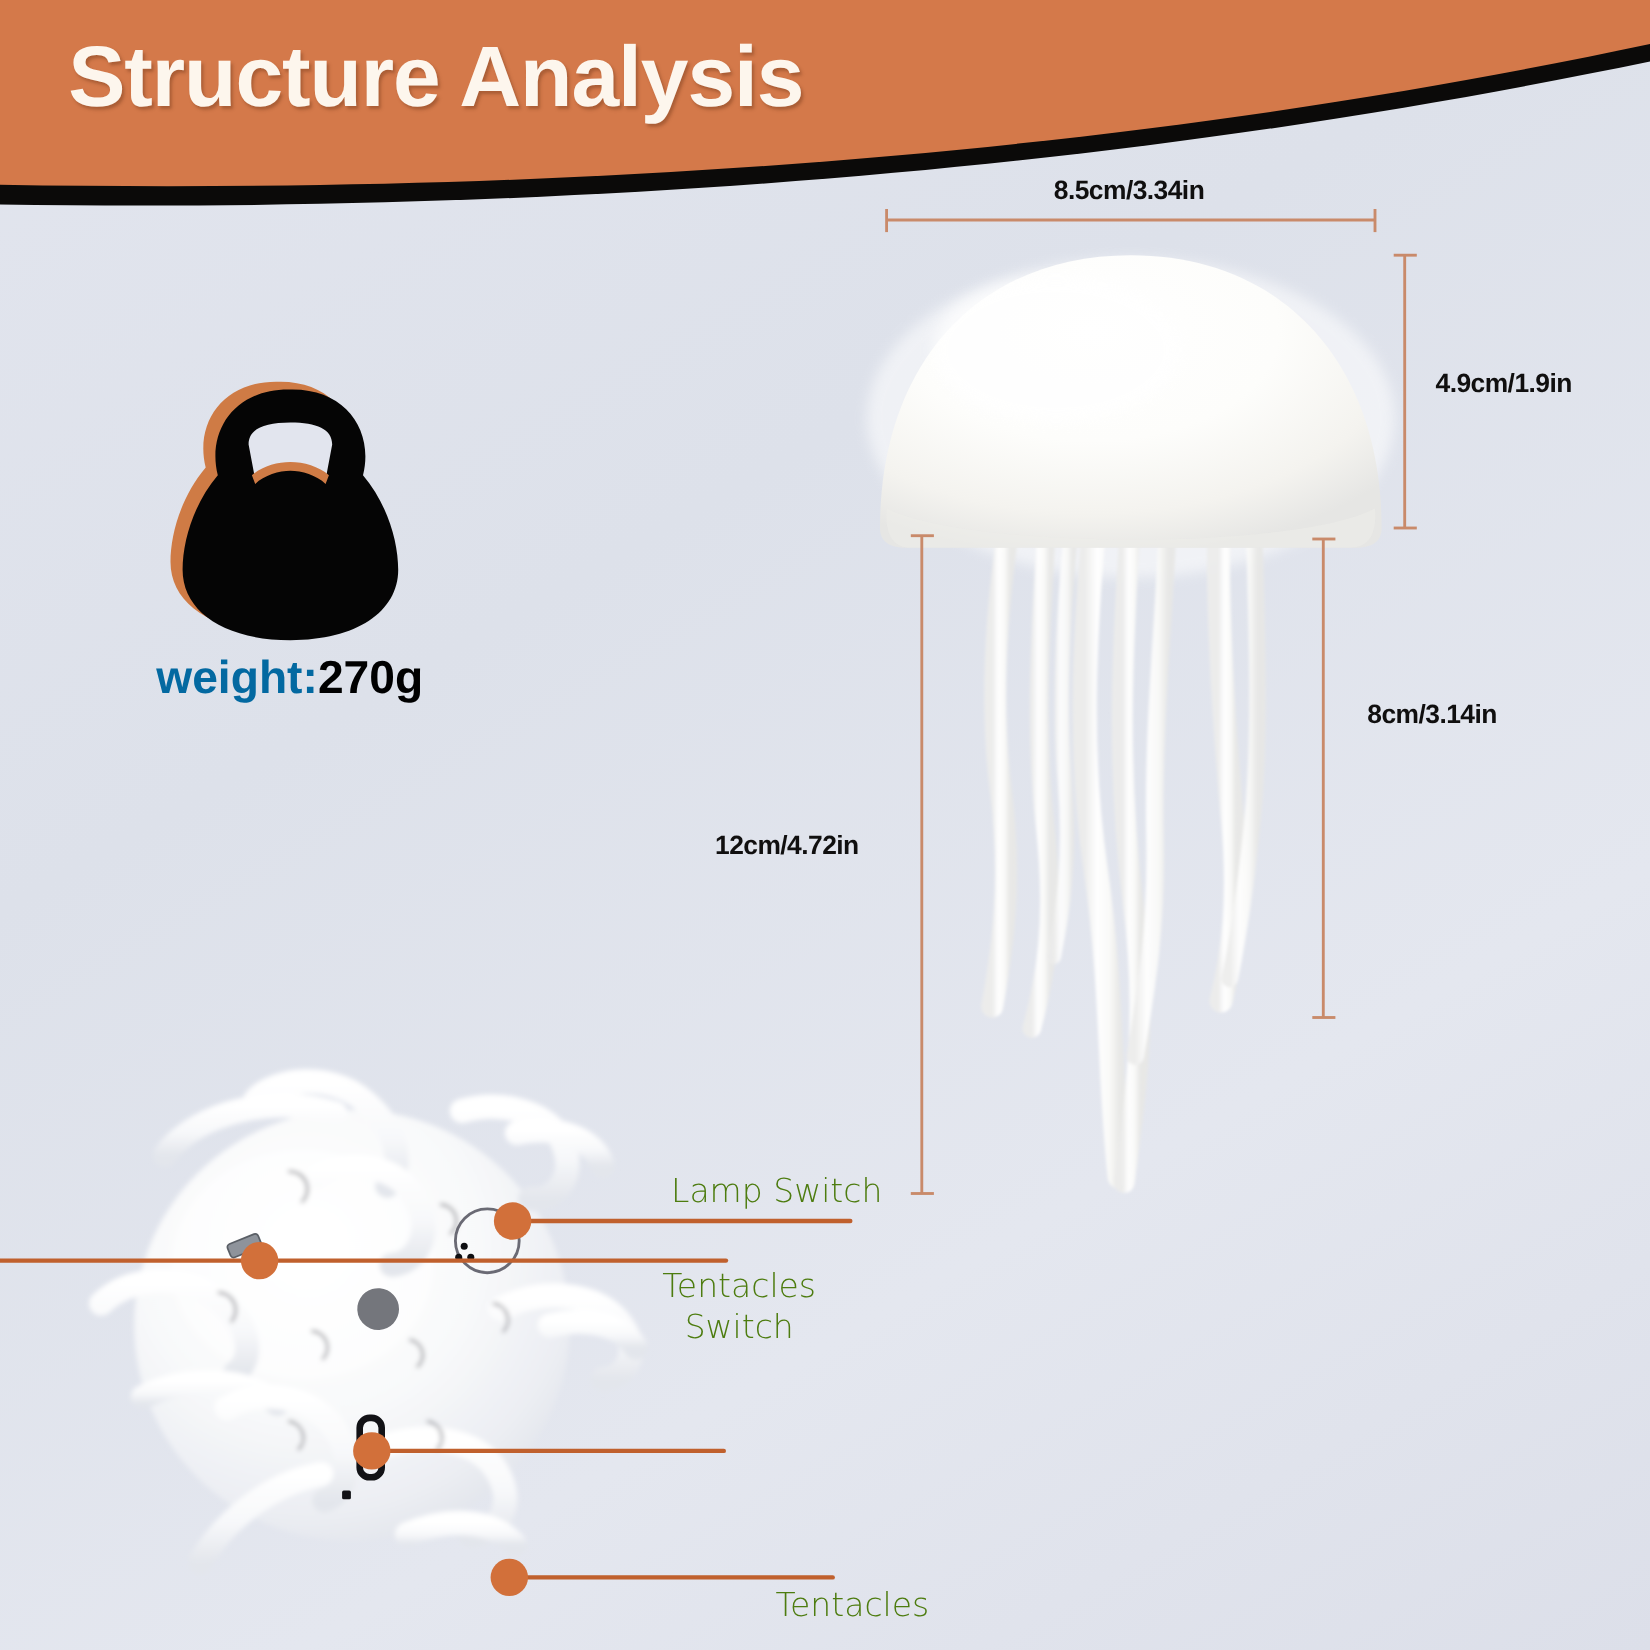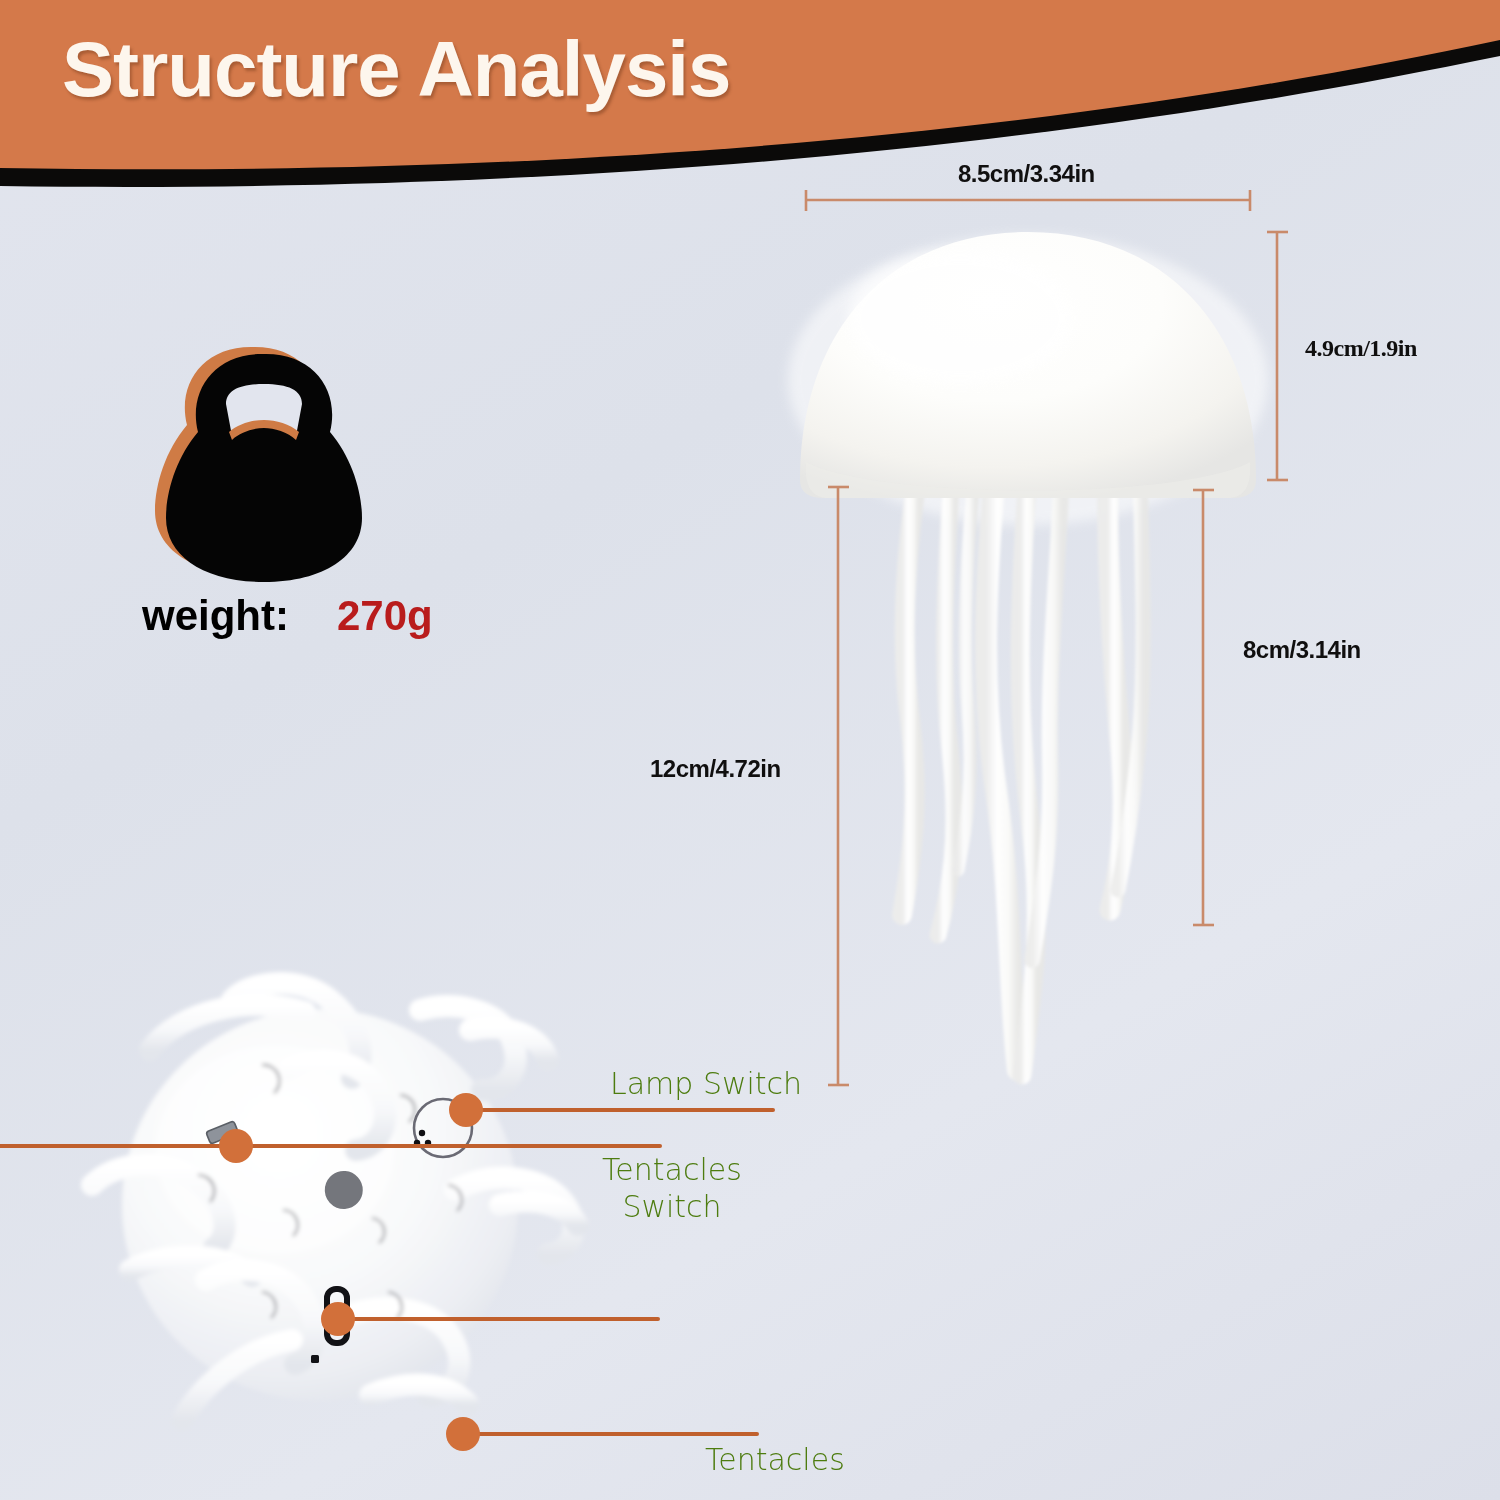--- a/index.html
+++ b/index.html
@@ -34,22 +34,22 @@
     font-weight:300;line-height:1.22;white-space:pre-line;text-align:center;
     font-family:"DejaVu Sans","Liberation Sans",sans-serif;
   }
 
   
   .weight-block{position:absolute;left:150px;top:340px;width:330px;height:310px;}
   .weight-text{
     position:absolute;left:-8px;top:252px;font-size:42px;font-weight:bold;
     white-space:nowrap;font-family:"Liberation Sans","DejaVu Sans",sans-serif;
   }
-  .weight-text .w-lab{color:#000000;}
-  .weight-text .w-val{color:#b91c1c;margin-left:48px;}
+  .weight-text .w-lab{color:#0369a1;}
+  .weight-text .w-val{color:#000000;}
 
   
   .layer{position:absolute;left:0;top:0;pointer-events:none;}
 </style>
 </head>
 <body>
 
 <div id="stage">
 
   <svg class="layer" width="1500" height="1500">
@@ -210,21 +210,21 @@
       <line x1="1193" y1="490" x2="1214" y2="490"></line>
       <line x1="1193" y1="925" x2="1214" y2="925"></line>
 
       <line x1="838" y1="487" x2="838" y2="1085"></line>
       <line x1="828" y1="487" x2="849" y2="487"></line>
       <line x1="828" y1="1085" x2="849" y2="1085"></line>
     </g>
   </svg>
 
   <div class="dim-label" style="left:958px;top:160px;">8.5cm/3.34in</div>
-  <div class="dim-label" style="left:1305px;top:335px;font-family:Liberation Serif, serif;">4.9cm/1.9in</div>
+  <div class="dim-label" style="left:1305px;top:335px;">4.9cm/1.9in</div>
   <div class="dim-label" style="left:1243px;top:636px;">8cm/3.14in</div>
   <div class="dim-label" style="left:650px;top:755px;text-align:right;">12cm/4.72in</div>
 
   <svg class="layer" width="1500" height="1500">
     <g stroke="#c0602d" stroke-width="4" stroke-linecap="round">
       <line x1="466" y1="1110" x2="773" y2="1110"></line>
       <line x1="0" y1="1146" x2="660" y2="1146"></line>
       <line x1="338" y1="1319" x2="658" y2="1319"></line>
       <line x1="463" y1="1434" x2="757" y2="1434"></line>
     </g>

